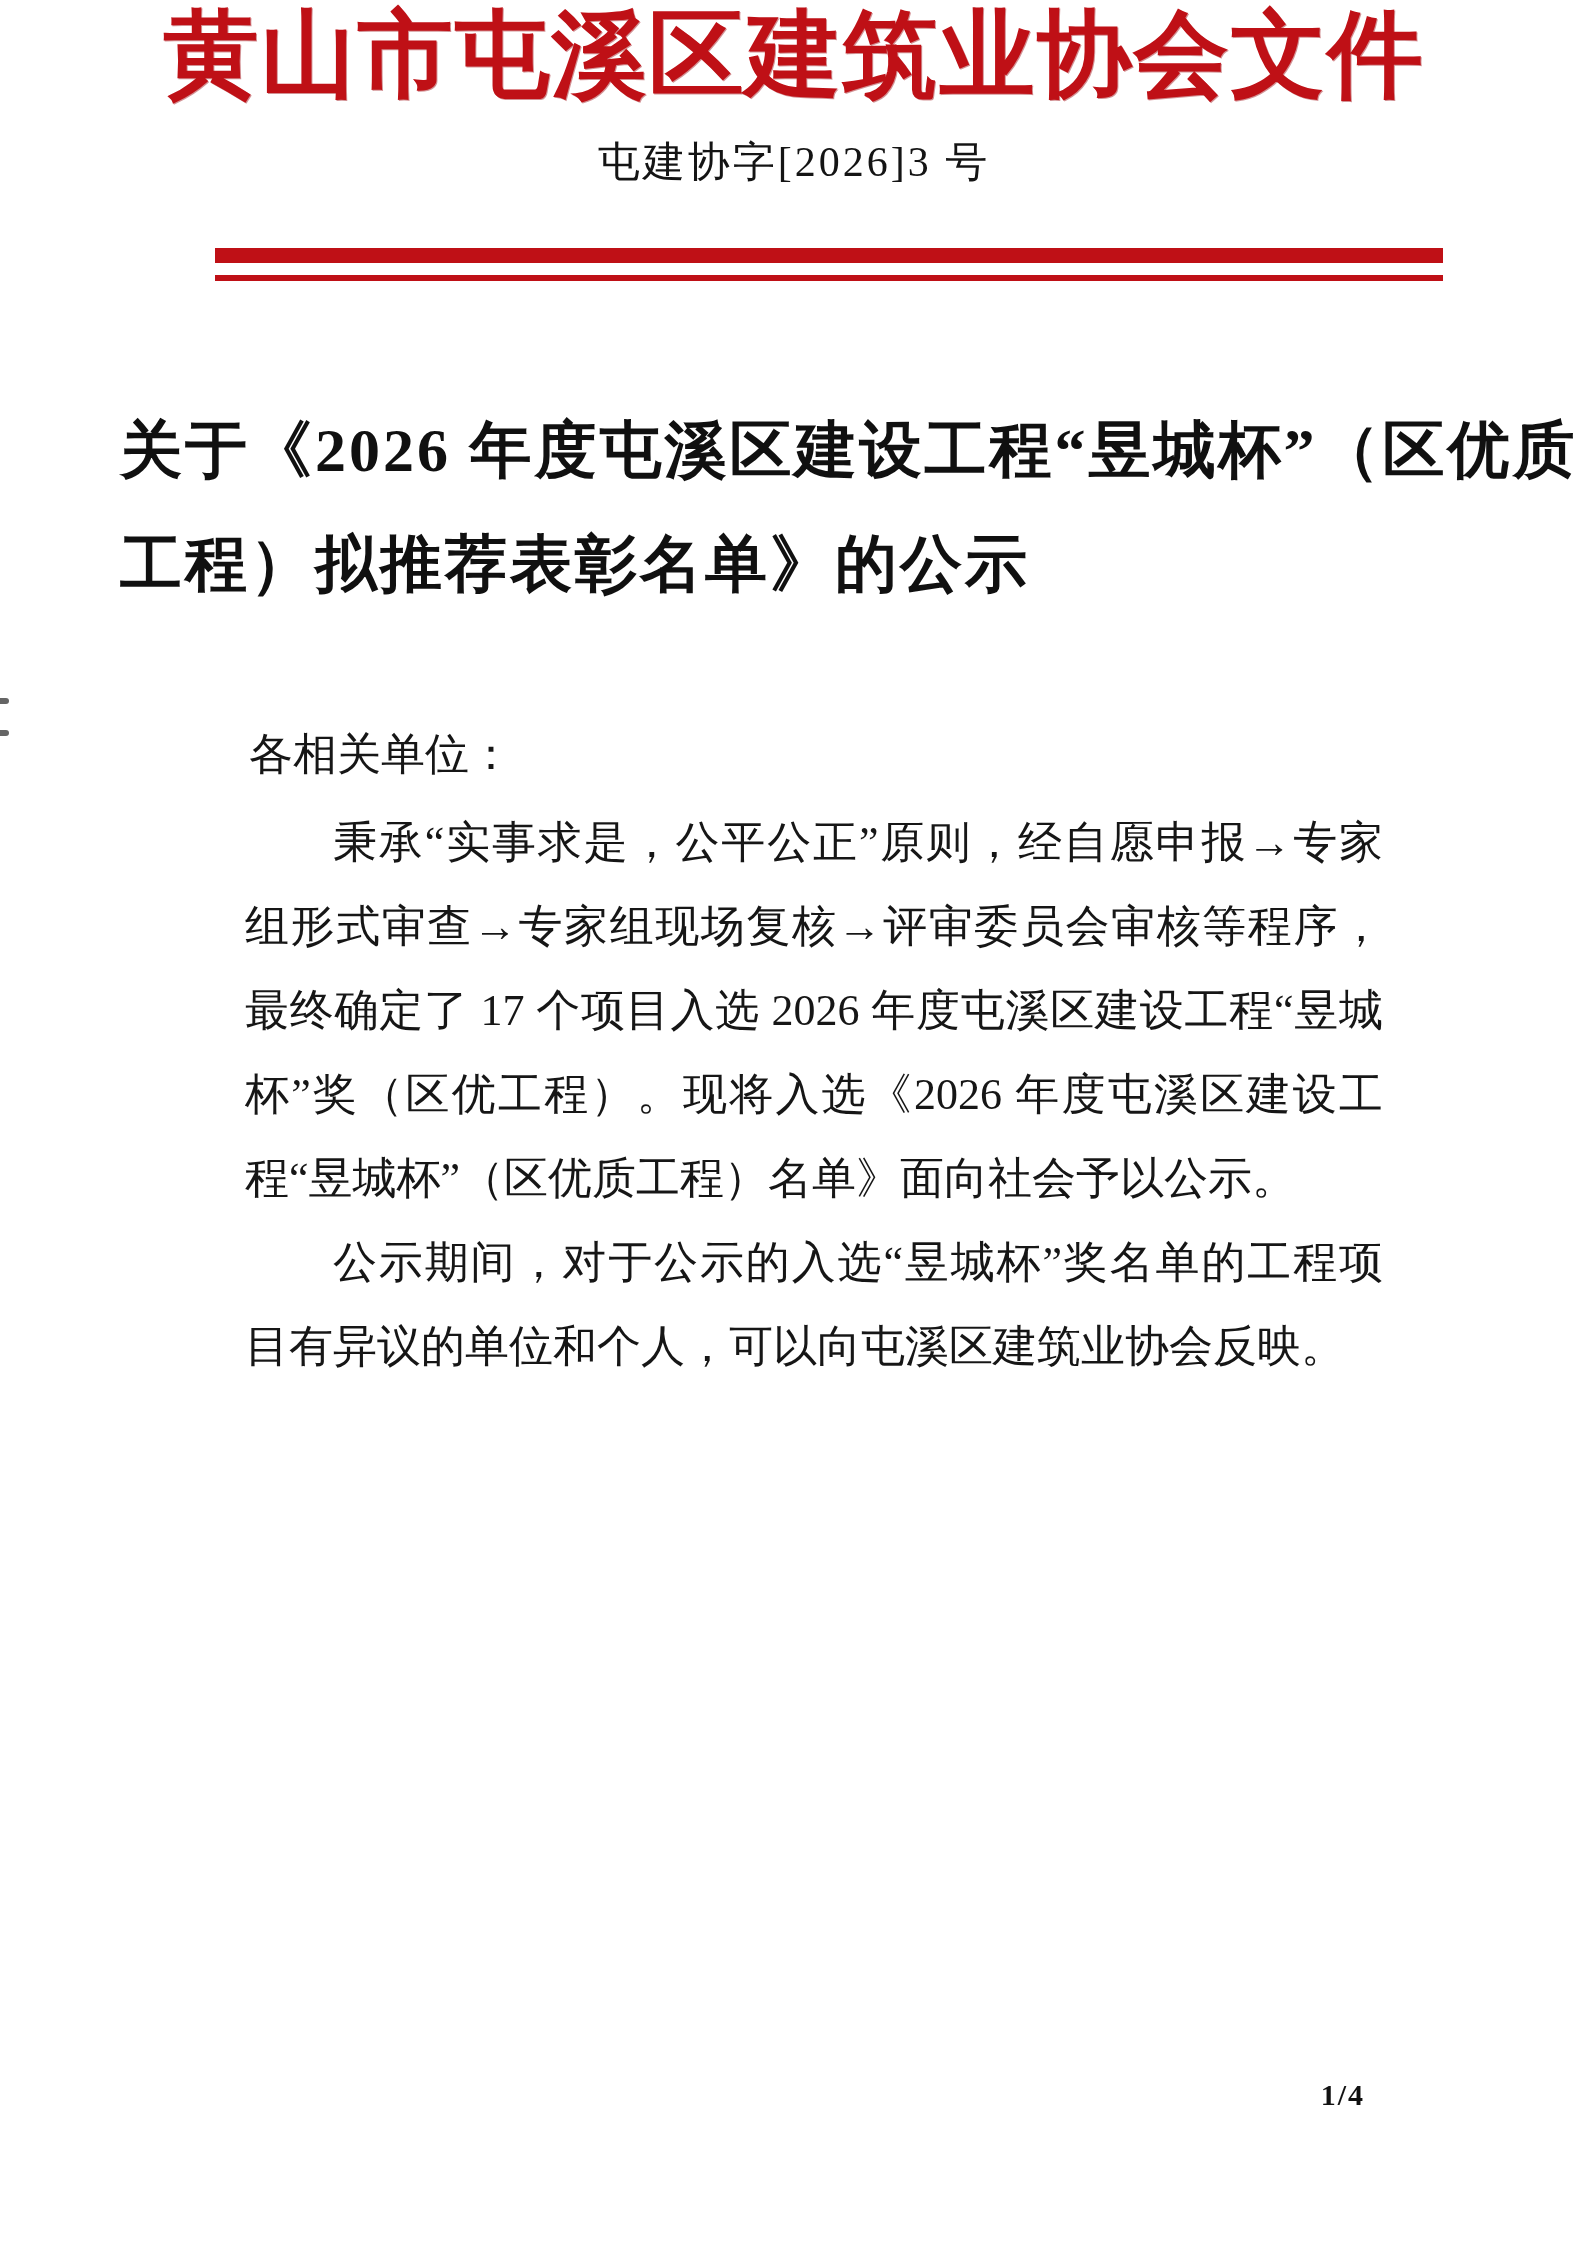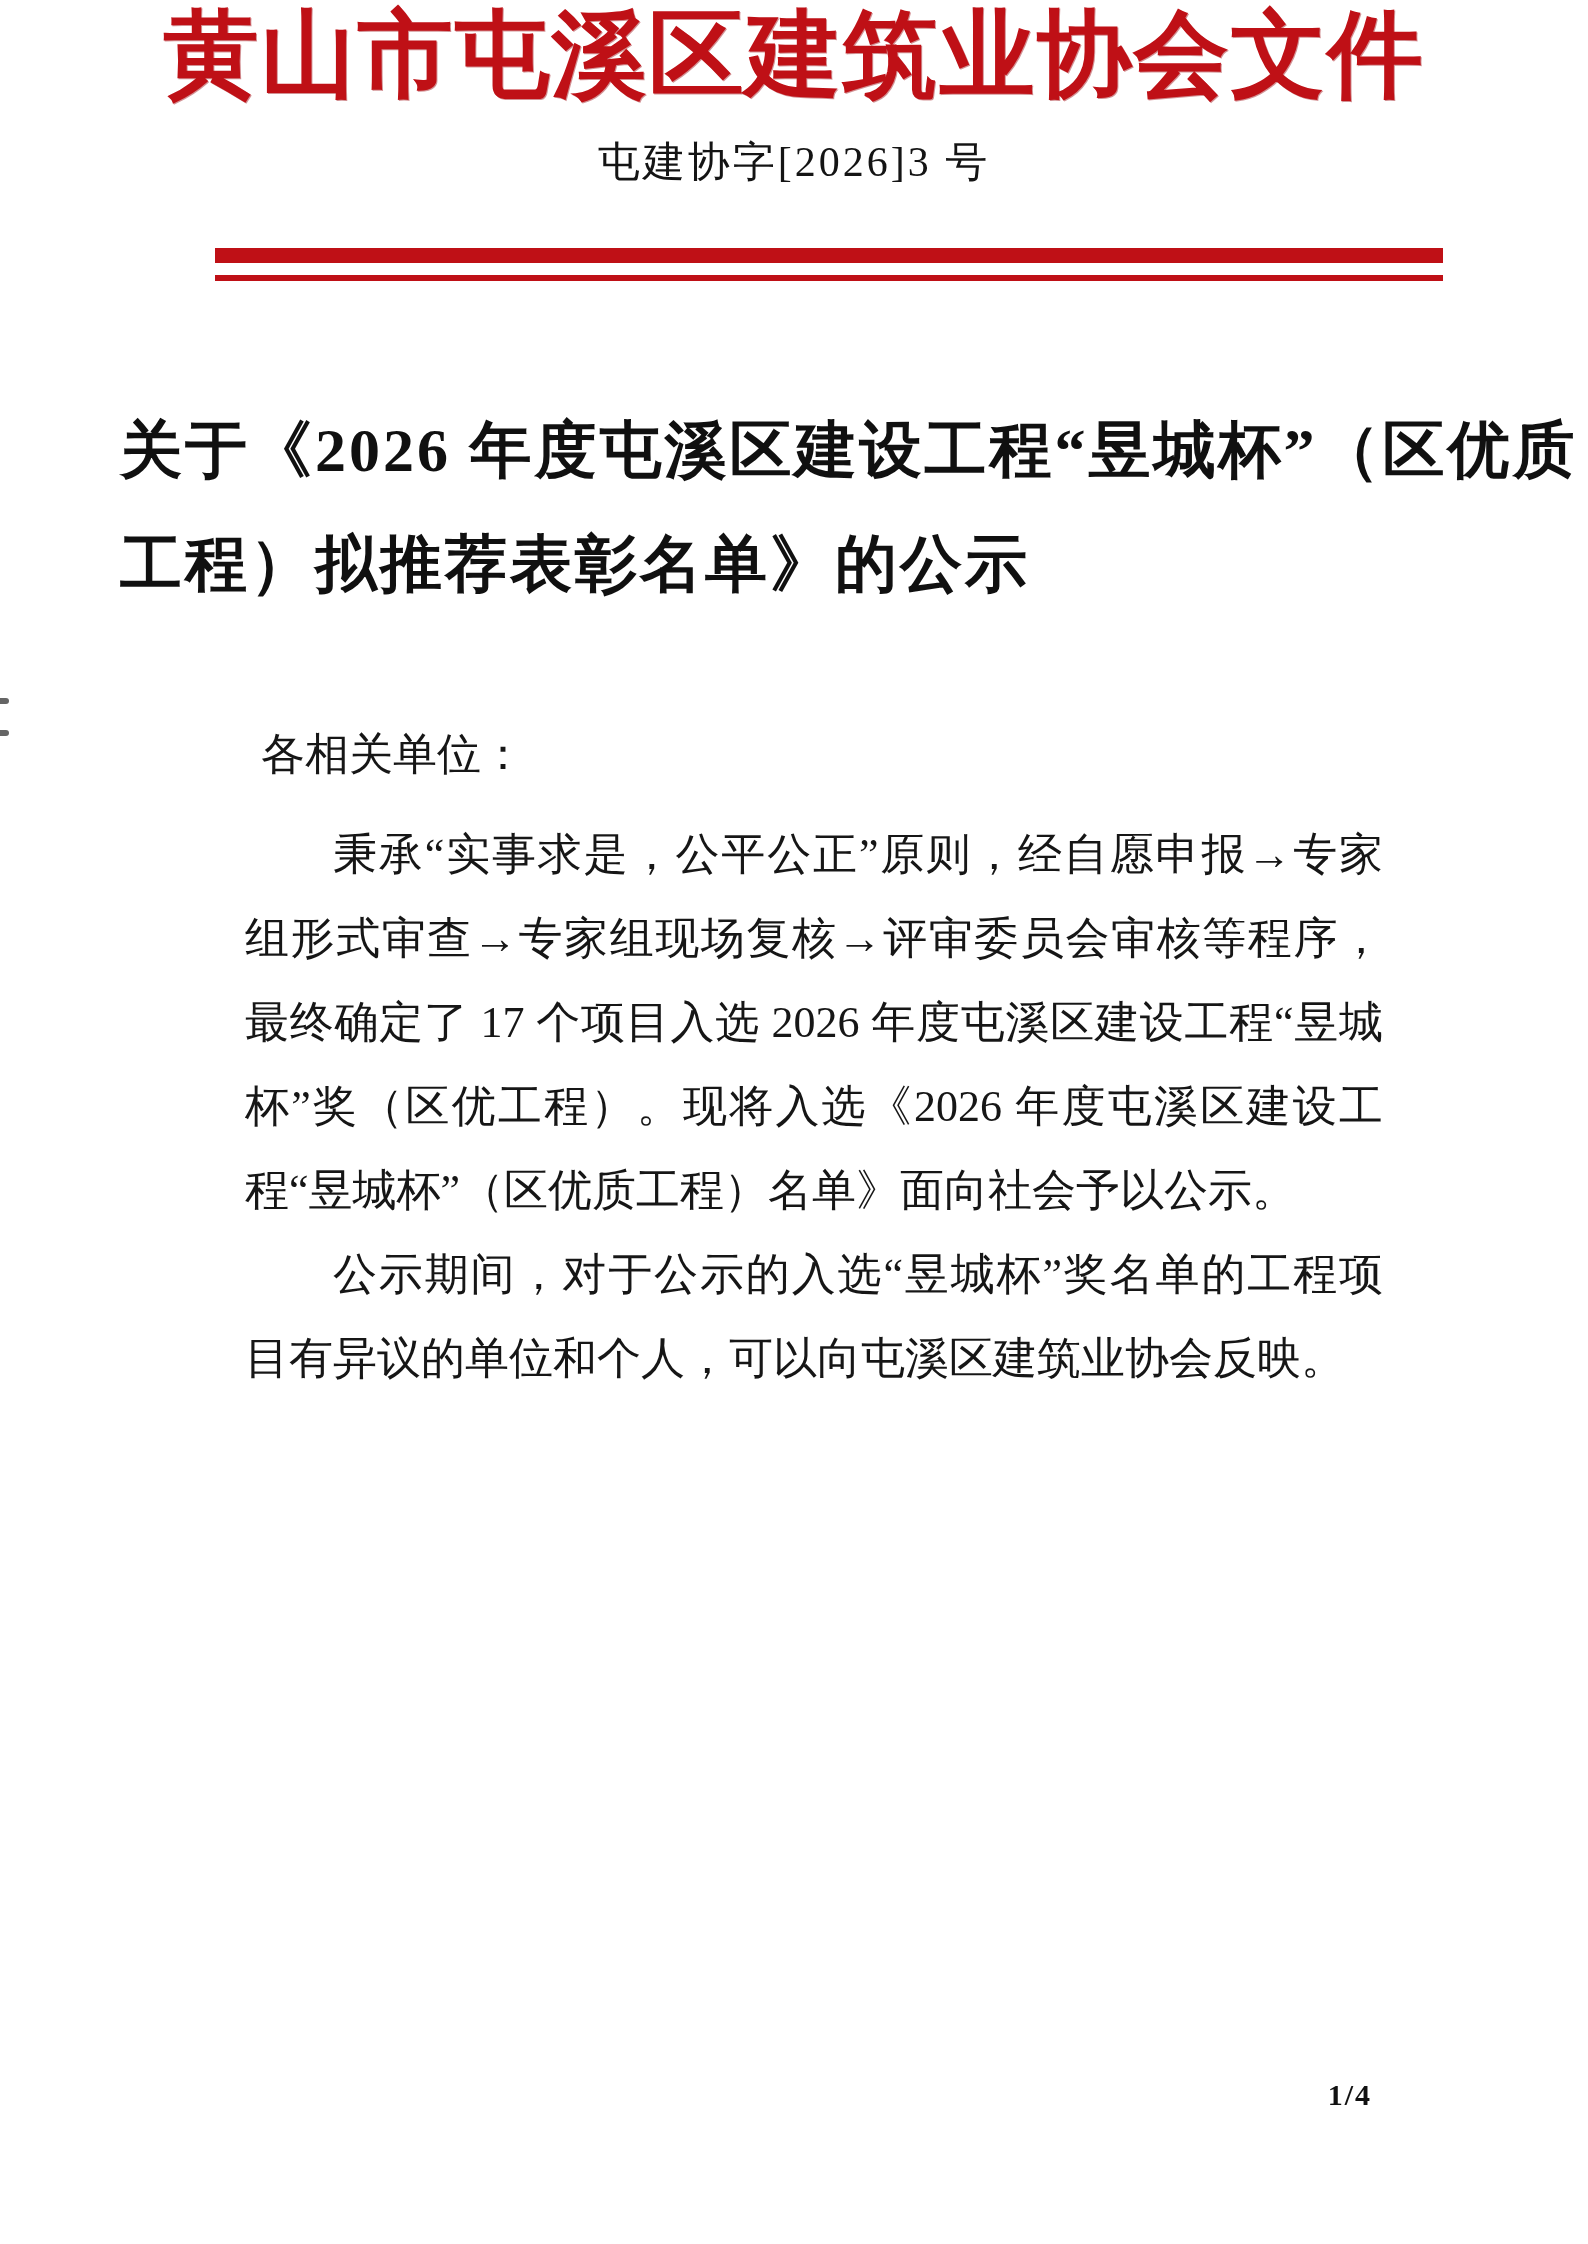--- a/index.html
+++ b/index.html
@@ -81,35 +81,35 @@
   }
   .title-line { display: block; white-space: nowrap; }
 
   .body-col {
     margin: 92px 205px 0 245px;
     font-size: 44px;
     line-height: 84px;
     color: #161616;
   }
   .salutation {
-    margin: 16px;
+    margin: 4px;
     text-indent: 0;
   }
   .para {
     margin: 0;
     text-indent: 88px;
     text-align: justify;
     text-justify: inter-ideograph;
     word-break: break-all;
   }
 
   .page-num {
     position: absolute;
     top: 2078px;
-    right: 216px;
+    right: 223px;
     font-size: 30px;
     font-weight: 700;
     letter-spacing: 2px;
     color: #111;
     font-family: "Liberation Serif", "DejaVu Serif", serif;
   }
 </style>
 </head>
 <body>
 

